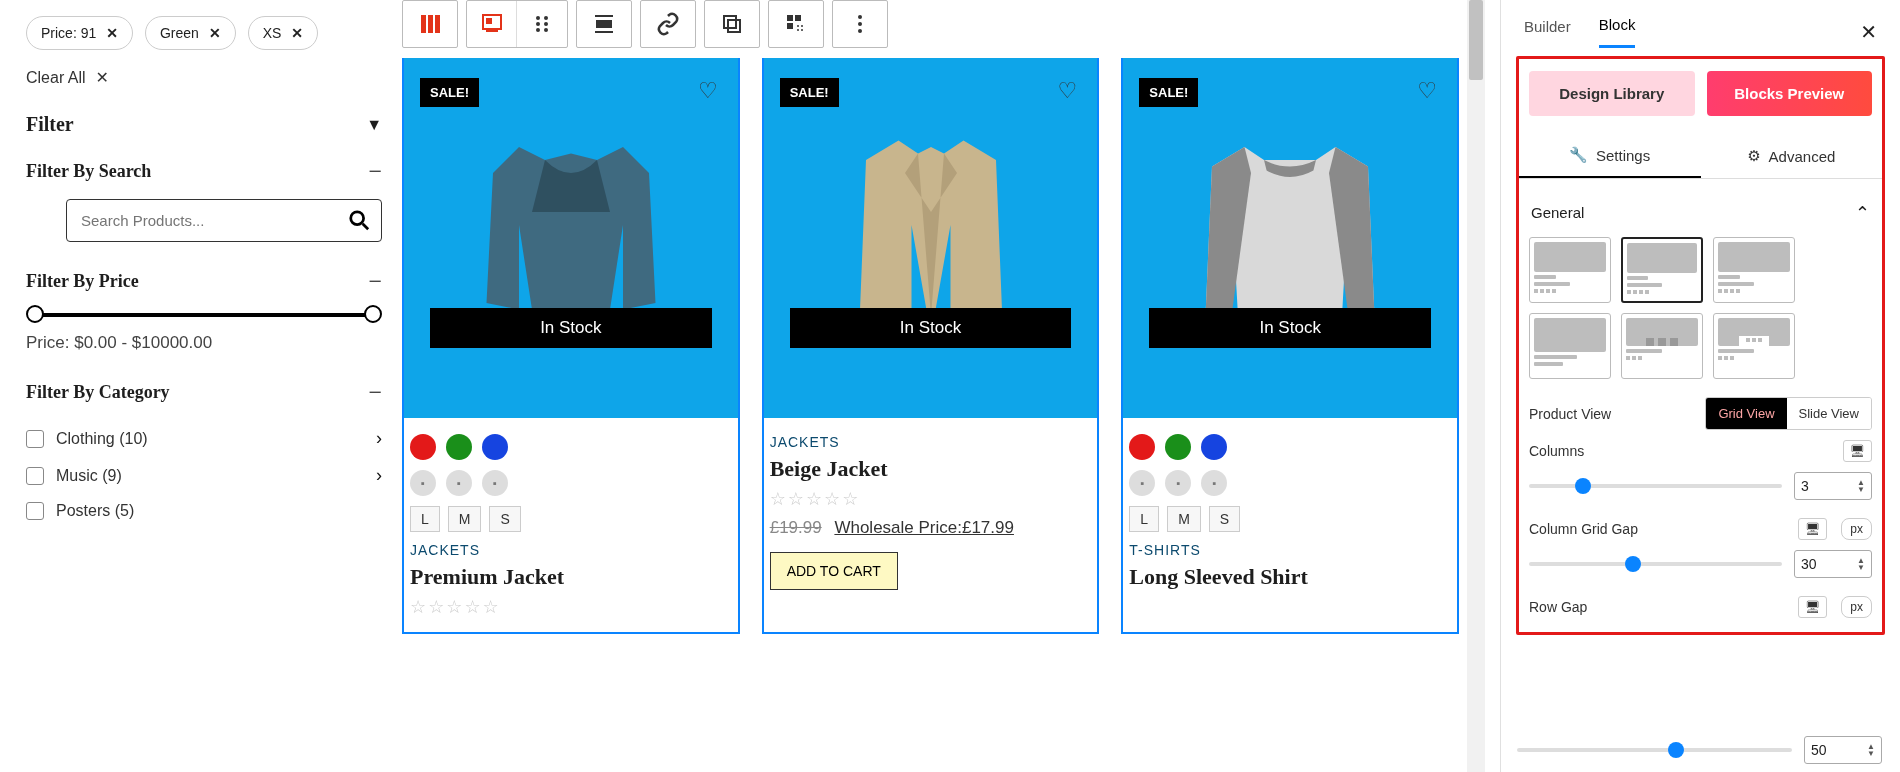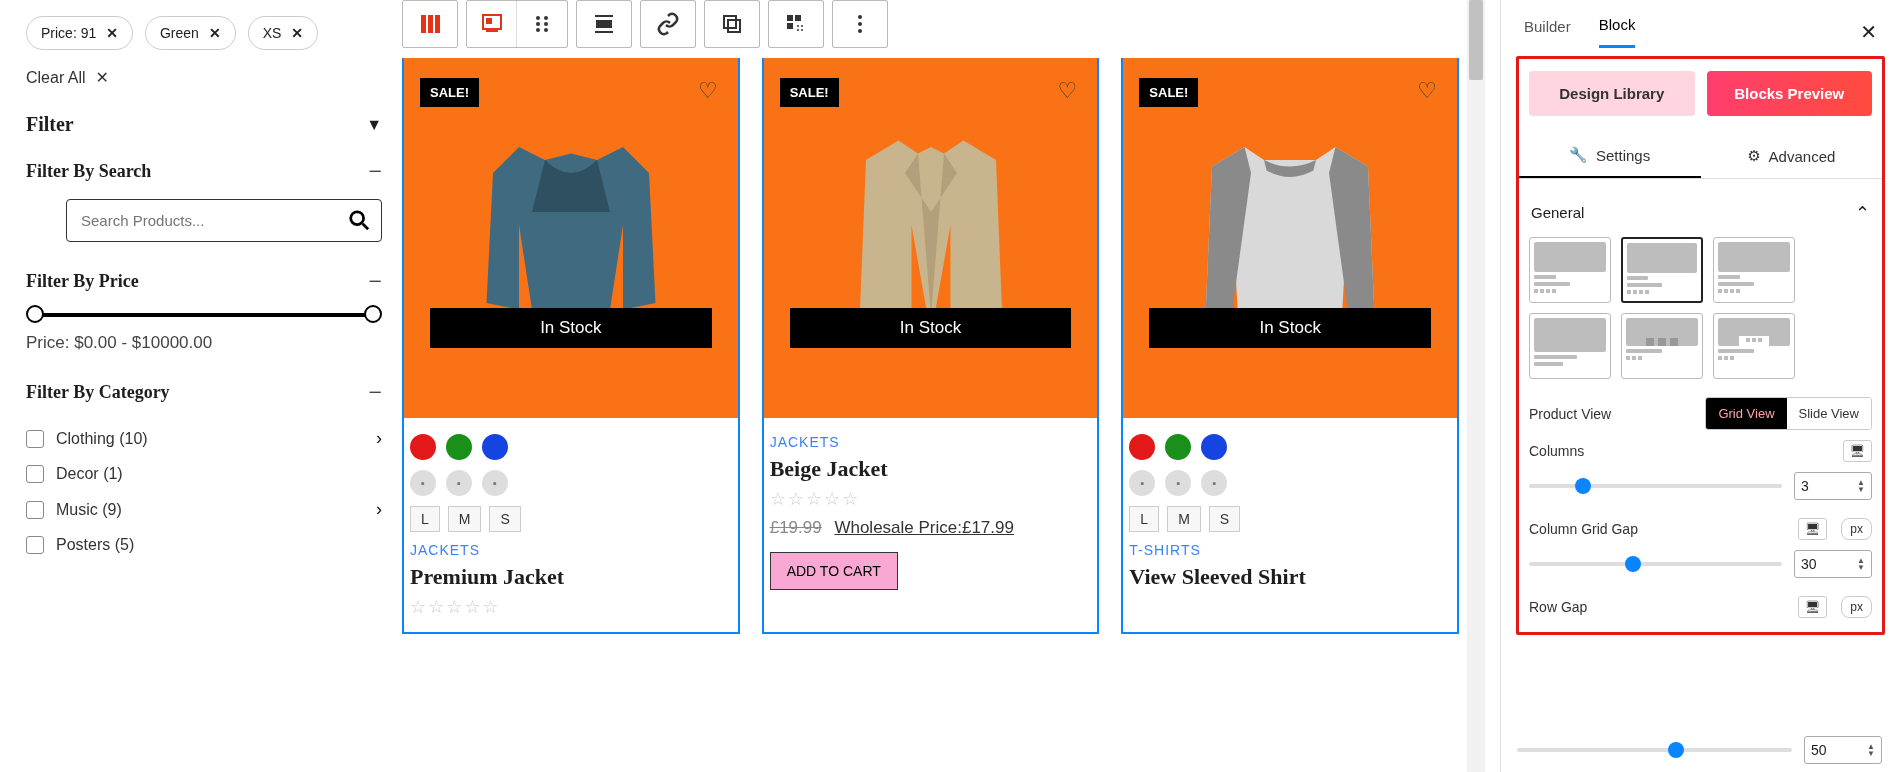--- a/index.html
+++ b/index.html
@@ -50,46 +50,46 @@
 .cat-list { list-style: none; }
 .cat-item { display: flex; align-items: center; gap: 12px; padding: 8px 0; font-size: 16px; color: #333; }
 .cat-item input[type=checkbox] { width: 18px; height: 18px; border: 1px solid #888; border-radius: 3px; appearance: none; }
 .cat-item .arrow { margin-left: auto; font-size: 18px; color: #111; }
 
 
 .product-grid { display: flex; gap: 22px; }
 .product-card { flex: 1; position: relative; }
 .product-card.selected { border-left: 2px solid #0a84ff; border-right: 2px solid #0a84ff; border-bottom: 2px solid #0a84ff; }
 .product-card.selected .top-border-notch { position: absolute; top: 0; left: 0; width: 18px; height: 2px; background: #0a84ff; }
-.product-image-wrap { background: #f97316; height: 360px; position: relative; display: flex; align-items: center; justify-content: center; overflow: hidden; }
+.product-image-wrap { background: #0ea5e9; height: 360px; position: relative; display: flex; align-items: center; justify-content: center; overflow: hidden; }
 .sale-badge { position: absolute; top: 20px; left: 16px; background: #000; color: #fff; font-size: 13px; font-weight: 700; padding: 7px 10px; }
 .heart { position: absolute; top: 20px; right: 20px; font-size: 22px; color: #333; cursor: pointer; }
 .stock-band { position: absolute; left: 26px; right: 26px; bottom: 70px; background: #000; color: #fff; text-align: center; padding: 10px 0; font-size: 17px; font-weight: 500; }
 
 
 .apparel-svg { width: 280px; height: 260px; }
 
 
 .card-body { padding: 16px 6px 6px 6px; }
 .swatches { display: flex; gap: 10px; margin-bottom: 10px; }
 .swatch { width: 26px; height: 26px; border-radius: 50%; }
 .sw-red { background: #e31919; }
 .sw-green { background: #1a8f1a; }
 .sw-blue { background: #1644e0; }
 .img-thumbs { display: flex; gap: 10px; margin-bottom: 10px; }
 .img-thumb { width: 26px; height: 26px; border-radius: 50%; background: #ddd; display: flex; align-items: center; justify-content: center; font-size: 11px; color: #777; }
 .sizes { display: flex; gap: 8px; margin-bottom: 10px; }
 .size { border: 1px solid #ccc; padding: 4px 10px; font-size: 14px; color: #333; background: #f7f7f7; }
-.category-label { text-transform: uppercase; color: #3b82f6; font-size: 14px; letter-spacing: 1px; margin-bottom: 6px; }
+.category-label { text-transform: uppercase; color: #0c4a6e; font-size: 14px; letter-spacing: 1px; margin-bottom: 6px; }
 .product-title { font-size: 22px; font-weight: 700; font-family: Georgia, serif; margin-bottom: 6px; }
 .stars { color: #ccc; font-size: 18px; letter-spacing: 2px; margin-bottom: 8px; }
 .price-line { font-size: 17px; color: #555; margin-bottom: 14px; }
 .price-old { text-decoration: line-through; color: #888; margin-right: 8px; }
 .price-new { text-decoration: underline; color: #333; }
-.add-cart-btn { border: 1px solid #333; background: #f9a8d4; padding: 10px 16px; font-size: 14px; font-weight: 500; cursor: pointer; }
+.add-cart-btn { border: 1px solid #333; background: #fef9c3; padding: 10px 16px; font-size: 14px; font-weight: 500; cursor: pointer; }
 
 
 .fake-scroll { position: absolute; right: 0; top: 0; width: 18px; height: 772px; background: #f1f1f1; }
 .fake-scroll-thumb { position: absolute; right: 2px; top: 0; width: 14px; height: 80px; background: #c1c1c1; border-radius: 2px; }
 
 
 .panel { position: absolute; right: 0; top: 0; width: 400px; height: 772px; background: #fff; border-left: 1px solid #e0e0e0; padding: 0 15px; }
 .panel-tabs { display: flex; gap: 28px; padding: 16px 8px 0 8px; font-size: 15px; align-items: center; }
 .panel-tabs .ptab { padding-bottom: 12px; cursor: pointer; color: #555; }
 .panel-tabs .ptab.active { color: #000; border-bottom: 3px solid #0a84ff; font-weight: 500; }
@@ -202,24 +202,20 @@
             <span class="collapse-minus">−</span>
           </h3>
         <ul class="cat-list">
           <li class="cat-item">
               <input type="checkbox" style="">
               <span>Clothing (10)</span>
               <span class="arrow">›</span>
             </li>
           <li class="cat-item">
               <input type="checkbox" style="">
-              <span>Decor (1)</span>
-            </li>
-          <li class="cat-item">
-              <input type="checkbox" style="">
               <span>Music (9)</span>
               <span class="arrow">›</span>
             </li>
           <li class="cat-item">
               <input type="checkbox" style="">
               <span>Posters (5)</span>
             </li>
         </ul>
       </div>
     </aside>
@@ -385,21 +381,21 @@
               <div class="img-thumb">▪</div>
               <div class="img-thumb">▪</div>
               <div class="img-thumb">▪</div>
             </div>
             <div class="sizes">
               <div class="size">L</div>
               <div class="size">M</div>
               <div class="size">S</div>
             </div>
             <div class="category-label">T-SHIRTS</div>
-            <div class="product-title">View Sleeved Shirt</div>
+            <div class="product-title">Long Sleeved Shirt</div>
           </div>
         </div>
       </div>
     </div>
   </div>
 
   <div class="fake-scroll">
     <div class="fake-scroll-thumb"></div>
   </div>
 </div>

